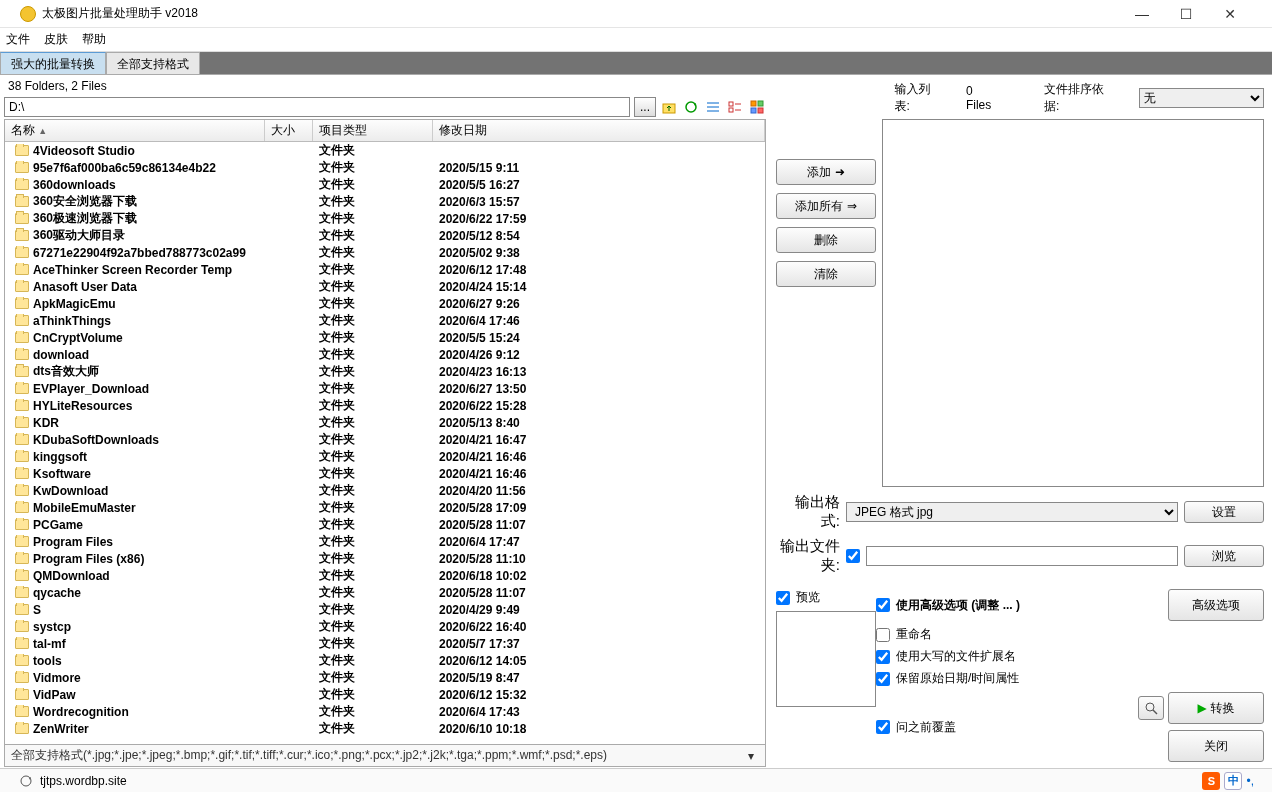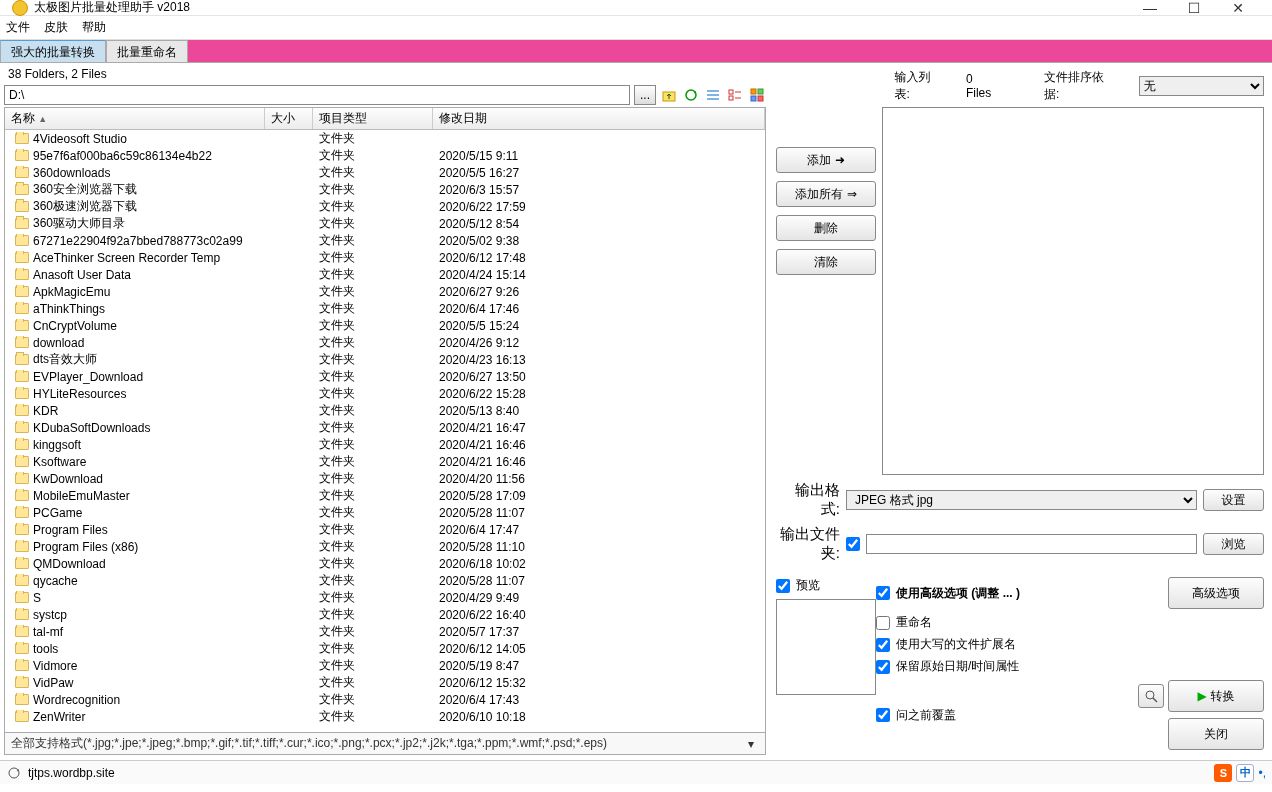--- a/index.html
+++ b/index.html
@@ -1,41 +1,41 @@
 <!DOCTYPE html>
 <html><head>
 <meta charset="utf-8">
 <style>
 * { box-sizing: border-box; margin: 0; padding: 0; }
 body { font-family: "Microsoft YaHei", Tahoma, Arial, sans-serif; font-size: 12px; background: #fff; color: #000; width: 1272px; height: 792px; overflow: hidden; position: relative; }
-.titlebar { height: 16px; background: #fff; border-bottom: 1px solid #e5e5e5; display: flex; align-items: center; padding: 0 12px; }
+.titlebar { height: 28px; background: #fff; border-bottom: 1px solid #e5e5e5; display: flex; align-items: center; padding: 0 20px; }
 .titlebar .app-icon { width: 16px; height: 16px; background: #f4c430; border-radius: 50%; margin-right: 6px; border: 1px solid #cc9900; }
 .titlebar .title { flex: 1; font-size: 12px; }
 .titlebar .controls { display: flex; }
 .titlebar .controls div { width: 44px; height: 28px; display: flex; align-items: center; justify-content: center; cursor: default; font-size: 14px; color: #333; }
 .menubar { height: 24px; display: flex; align-items: center; padding: 0 6px; border-bottom: 1px solid #ddd; gap: 14px; }
 .menubar span { cursor: default; }
-.tabs { height: 23px; display: flex; background: #ec4899; border-bottom: 1px solid #aaa; }
+.tabs { height: 23px; display: flex; background: #737373; border-bottom: 1px solid #aaa; }
 .tabs .tab { padding: 3px 10px; border: 1px solid #aaa; border-bottom: none; background: #e8e8e8; margin-right: 0px; font-size: 12px; cursor: default; }
 .tabs .tab.active { background: #c8dff0; border-top: 1px solid #5b9bd5; }
 .content { display: flex; height: 692px; border-radius: 11px; }
 .left { width: 770px; display: flex; flex-direction: column; padding: 2px 4px 0 4px; }
 .status-line { font-size: 12px; padding: 2px 4px; }
 .pathrow { display: flex; align-items: center; gap: 4px; padding: 2px 0; }
 .pathrow input { flex: 1; height: 20px; border: 1px solid #888; padding: 0 4px; font-size: 12px; }
 .pathrow .dots-btn { width: 22px; height: 20px; border: 1px solid #888; background: linear-gradient(#fff,#ddd); text-align: center; line-height: 18px; cursor: default; }
 .pathrow .icon-btn { width: 18px; height: 18px; display: flex; align-items: center; justify-content: center; cursor: default; }
 .file-table { flex: 1; border: 1px solid #aaa; overflow: hidden; display: flex; flex-direction: column; background: #fff; }
 .ft-head { display: flex; height: 22px; background: linear-gradient(#fdfdfd,#ececec); border-bottom: 1px solid #bbb; }
 .ft-head .col { border-right: 1px solid #ccc; padding: 3px 6px; font-size: 12px; display: flex; align-items: center; }
 .col-name { width: 260px; }
 .col-size { width: 48px; }
 .col-type { width: 120px; }
 .col-date { flex: 1; }
-.ft-body { flex: 1; overflow-y: auto; }
+.ft-body { flex: 1; overflow-y: auto; font-weight: bold; }
 .ft-row { display: flex; height: 17px; align-items: center; }
 .ft-row .cell { padding: 0 6px; font-size: 12px; white-space: nowrap; overflow: hidden; }
 .ft-row .cell-name { width: 260px; display: flex; align-items: center; gap: 4px; padding-left: 10px; }
 .folder-icon { width: 14px; height: 11px; background: #ffe699; border: 1px solid #d6b656; border-radius: 1px; flex-shrink: 0; position: relative; }
 .folder-icon::before { content:""; position:absolute; top:-3px; left:0; width:6px; height:3px; background:#ffe699; border:1px solid #d6b656; border-bottom:none; }
 .ft-row .cell-size { width: 48px; }
 .ft-row .cell-type { width: 120px; }
 .ft-row .cell-date { flex: 1; }
 .formats-line { border: 1px solid #aaa; border-top: none; padding: 3px 6px; font-size: 12px; background: #f8f8f8; color: #333; height: 22px; display:flex; align-items:center; }
 .formats-line .arrow { margin-left:auto; width:16px; text-align:center; cursor:default; }
@@ -43,32 +43,32 @@
 .topright { display: flex; align-items: center; gap: 22px; margin-bottom: 4px; }
 .topright .lbl { font-size:12px; }
 .topright select { border:1px solid #888; height:20px; font-size:12px; }
 .midrow { display: flex; gap: 6px; height: 430px; }
 .btncol { width: 100px; display: flex; flex-direction: column; gap: 8px; padding-top: 40px; }
 .winbtn { height: 26px; border: 1px solid #888; background: linear-gradient(#fdfdfd,#e5e5e5); border-radius: 3px; font-size: 12px; display:flex; align-items:center; justify-content:center; gap:4px; cursor:default; }
 .listarea { flex: 1; border: 1px solid #888; background: #fff; }
 .outputrow { display: flex; align-items: center; gap: 6px; margin-top: 6px; }
 .outputrow .lbl { width: 64px; text-align: right; font-size:15px; }
 .outputrow select, .outputrow input[type=text] { flex: 1; height: 20px; border:1px solid #888; font-size:12px; padding:0 4px; }
-.outputrow .sbtn { width: 61px; height:22px; border:1px solid #888; background:linear-gradient(#fdfdfd,#e5e5e5); border-radius:3px; font-size:12px; cursor:default; }
+.outputrow .sbtn { width: 80px; height:22px; border:1px solid #888; background:linear-gradient(#fdfdfd,#e5e5e5); border-radius:3px; font-size:12px; cursor:default; }
 .chk { width:14px; height:14px; }
 .bottom-right { display:flex; margin-top:14px; }
 .preview-col { width:100px; }
 .preview-box { width:100px; height:96px; border:1px solid #888; background:#fff; margin-top:2px; }
 .options-col { flex:1; }
 .optrow { display:flex; align-items:center; gap:6px; font-size:12px; margin-bottom:5px; }
 .btn-right { width:96px; height:32px; border:1px solid #888; background:linear-gradient(#fdfdfd,#e5e5e5); border-radius:3px; font-size:12px; display:flex; align-items:center; justify-content:center; gap:4px; cursor:default; }
 .bottom-btns { display:flex; flex-direction:column; gap:6px; align-items:flex-end; }
 .zoom-row { display:flex; gap:4px; align-items:center; }
 .tiny-btn { width:26px; height:24px; border:1px solid #888; background:linear-gradient(#fdfdfd,#e5e5e5); border-radius:3px; display:flex; align-items:center; justify-content:center; cursor:default; }
-.statusbar { position:absolute; bottom:8px; left:0; right:0; height:24px; border-top:1px solid #ccc; display:flex; align-items:center; padding:0 6px; gap:6px; font-size:12px; background:#fafafa; }
+.statusbar { position:absolute; bottom:0; left:0; right:0; height:24px; border-top:1px solid #ccc; display:flex; align-items:center; padding:0 18px; gap:6px; font-size:12px; background:#fafafa; }
 .statusbar .refresh { width:16px; height:16px; display:flex; align-items:center; justify-content:center; }
 .statusbar .tray { margin-left:auto; display:flex; gap:4px; align-items:center; }
 .tray-icon { width:18px; height:18px; border-radius:3px; display:flex; align-items:center; justify-content:center; font-size:11px; color:#fff; font-weight:bold; }
 .sort-asc { font-size:9px; color:#666; }
 .ft-body::-webkit-scrollbar { width:16px; }
 .ft-body::-webkit-scrollbar-track { background:#f0f0f0; }
 .ft-body::-webkit-scrollbar-thumb { background:#c8c8c8; border:1px solid #aaa; }
 </style>
 </head>
 <body>
@@ -84,21 +84,21 @@
 </div>
 
 <div class="menubar">
   <span>文件</span>
   <span>皮肤</span>
   <span>帮助</span>
 </div>
 
 <div class="tabs">
   <div class="tab active">强大的批量转换</div>
-  <div class="tab">批量重命名</div>
+  <div class="tab">全部支持格式</div>
 </div>
 
 <div class="content">
   <div class="left">
     <div class="status-line">38 Folders, 2 Files</div>
     <div class="pathrow">
       <input type="text" value="D:\" style="">
       <div class="dots-btn">...</div>
       <div class="icon-btn">
           <svg width="16" height="16">

